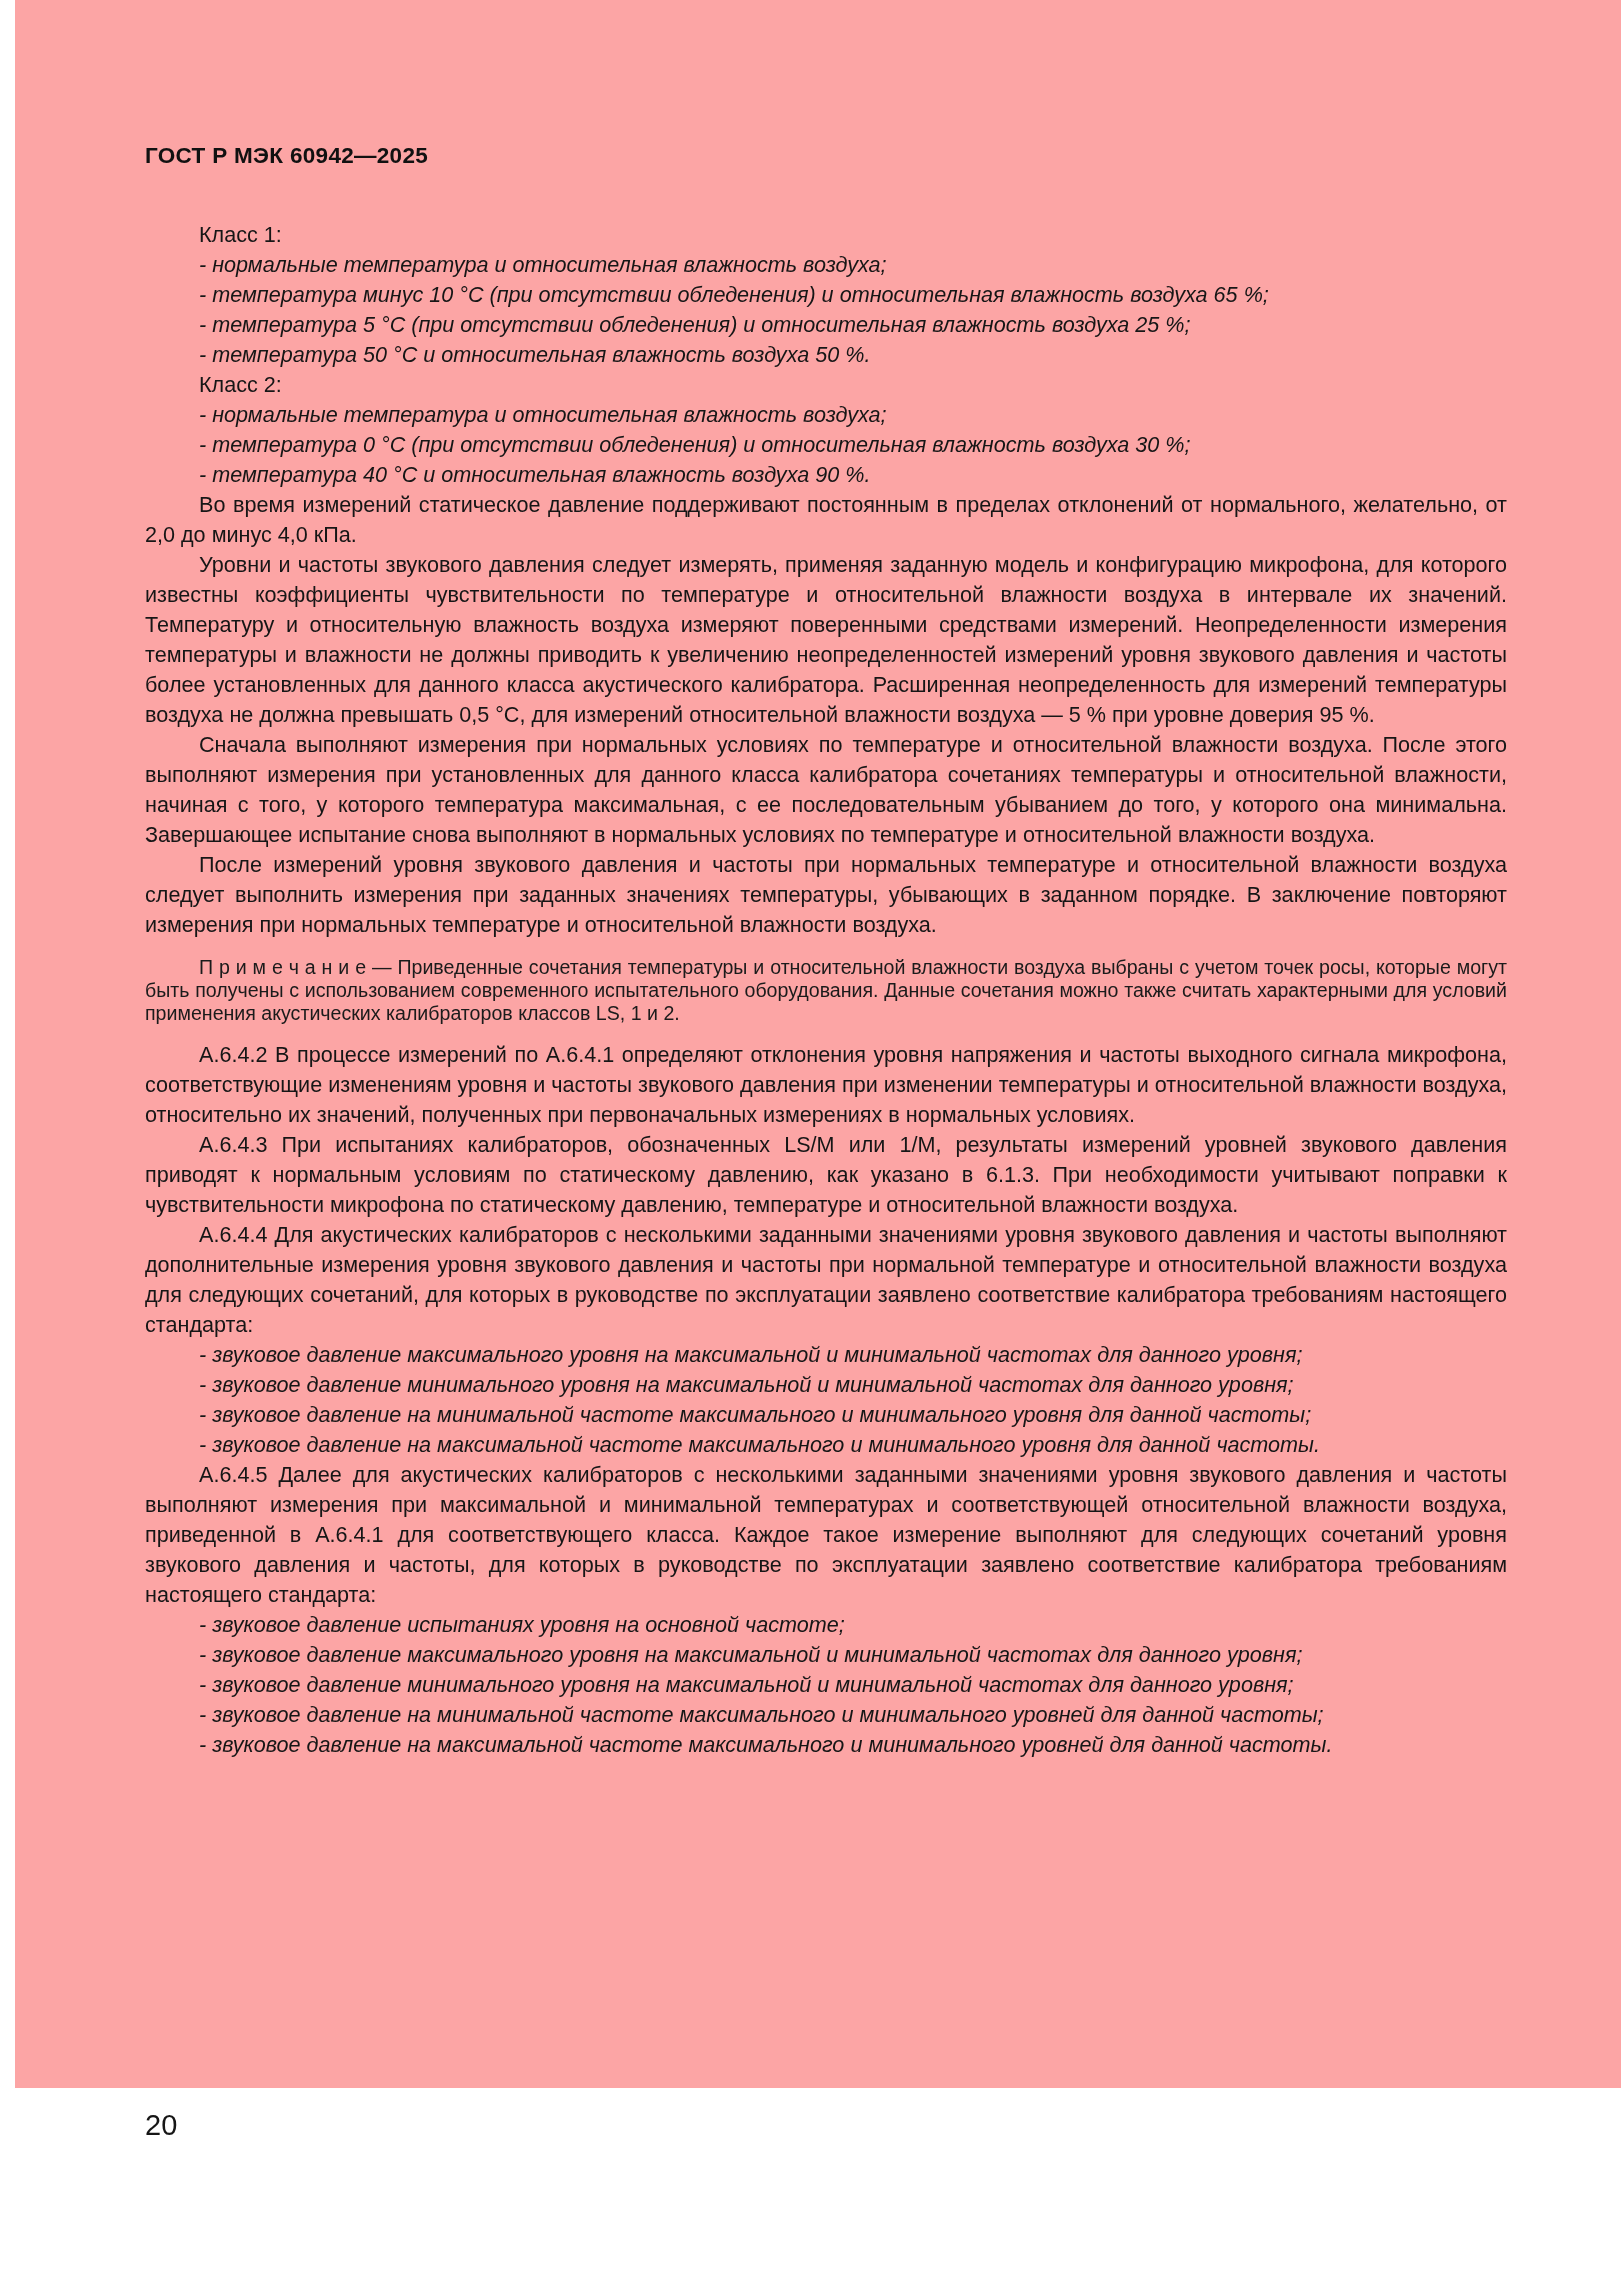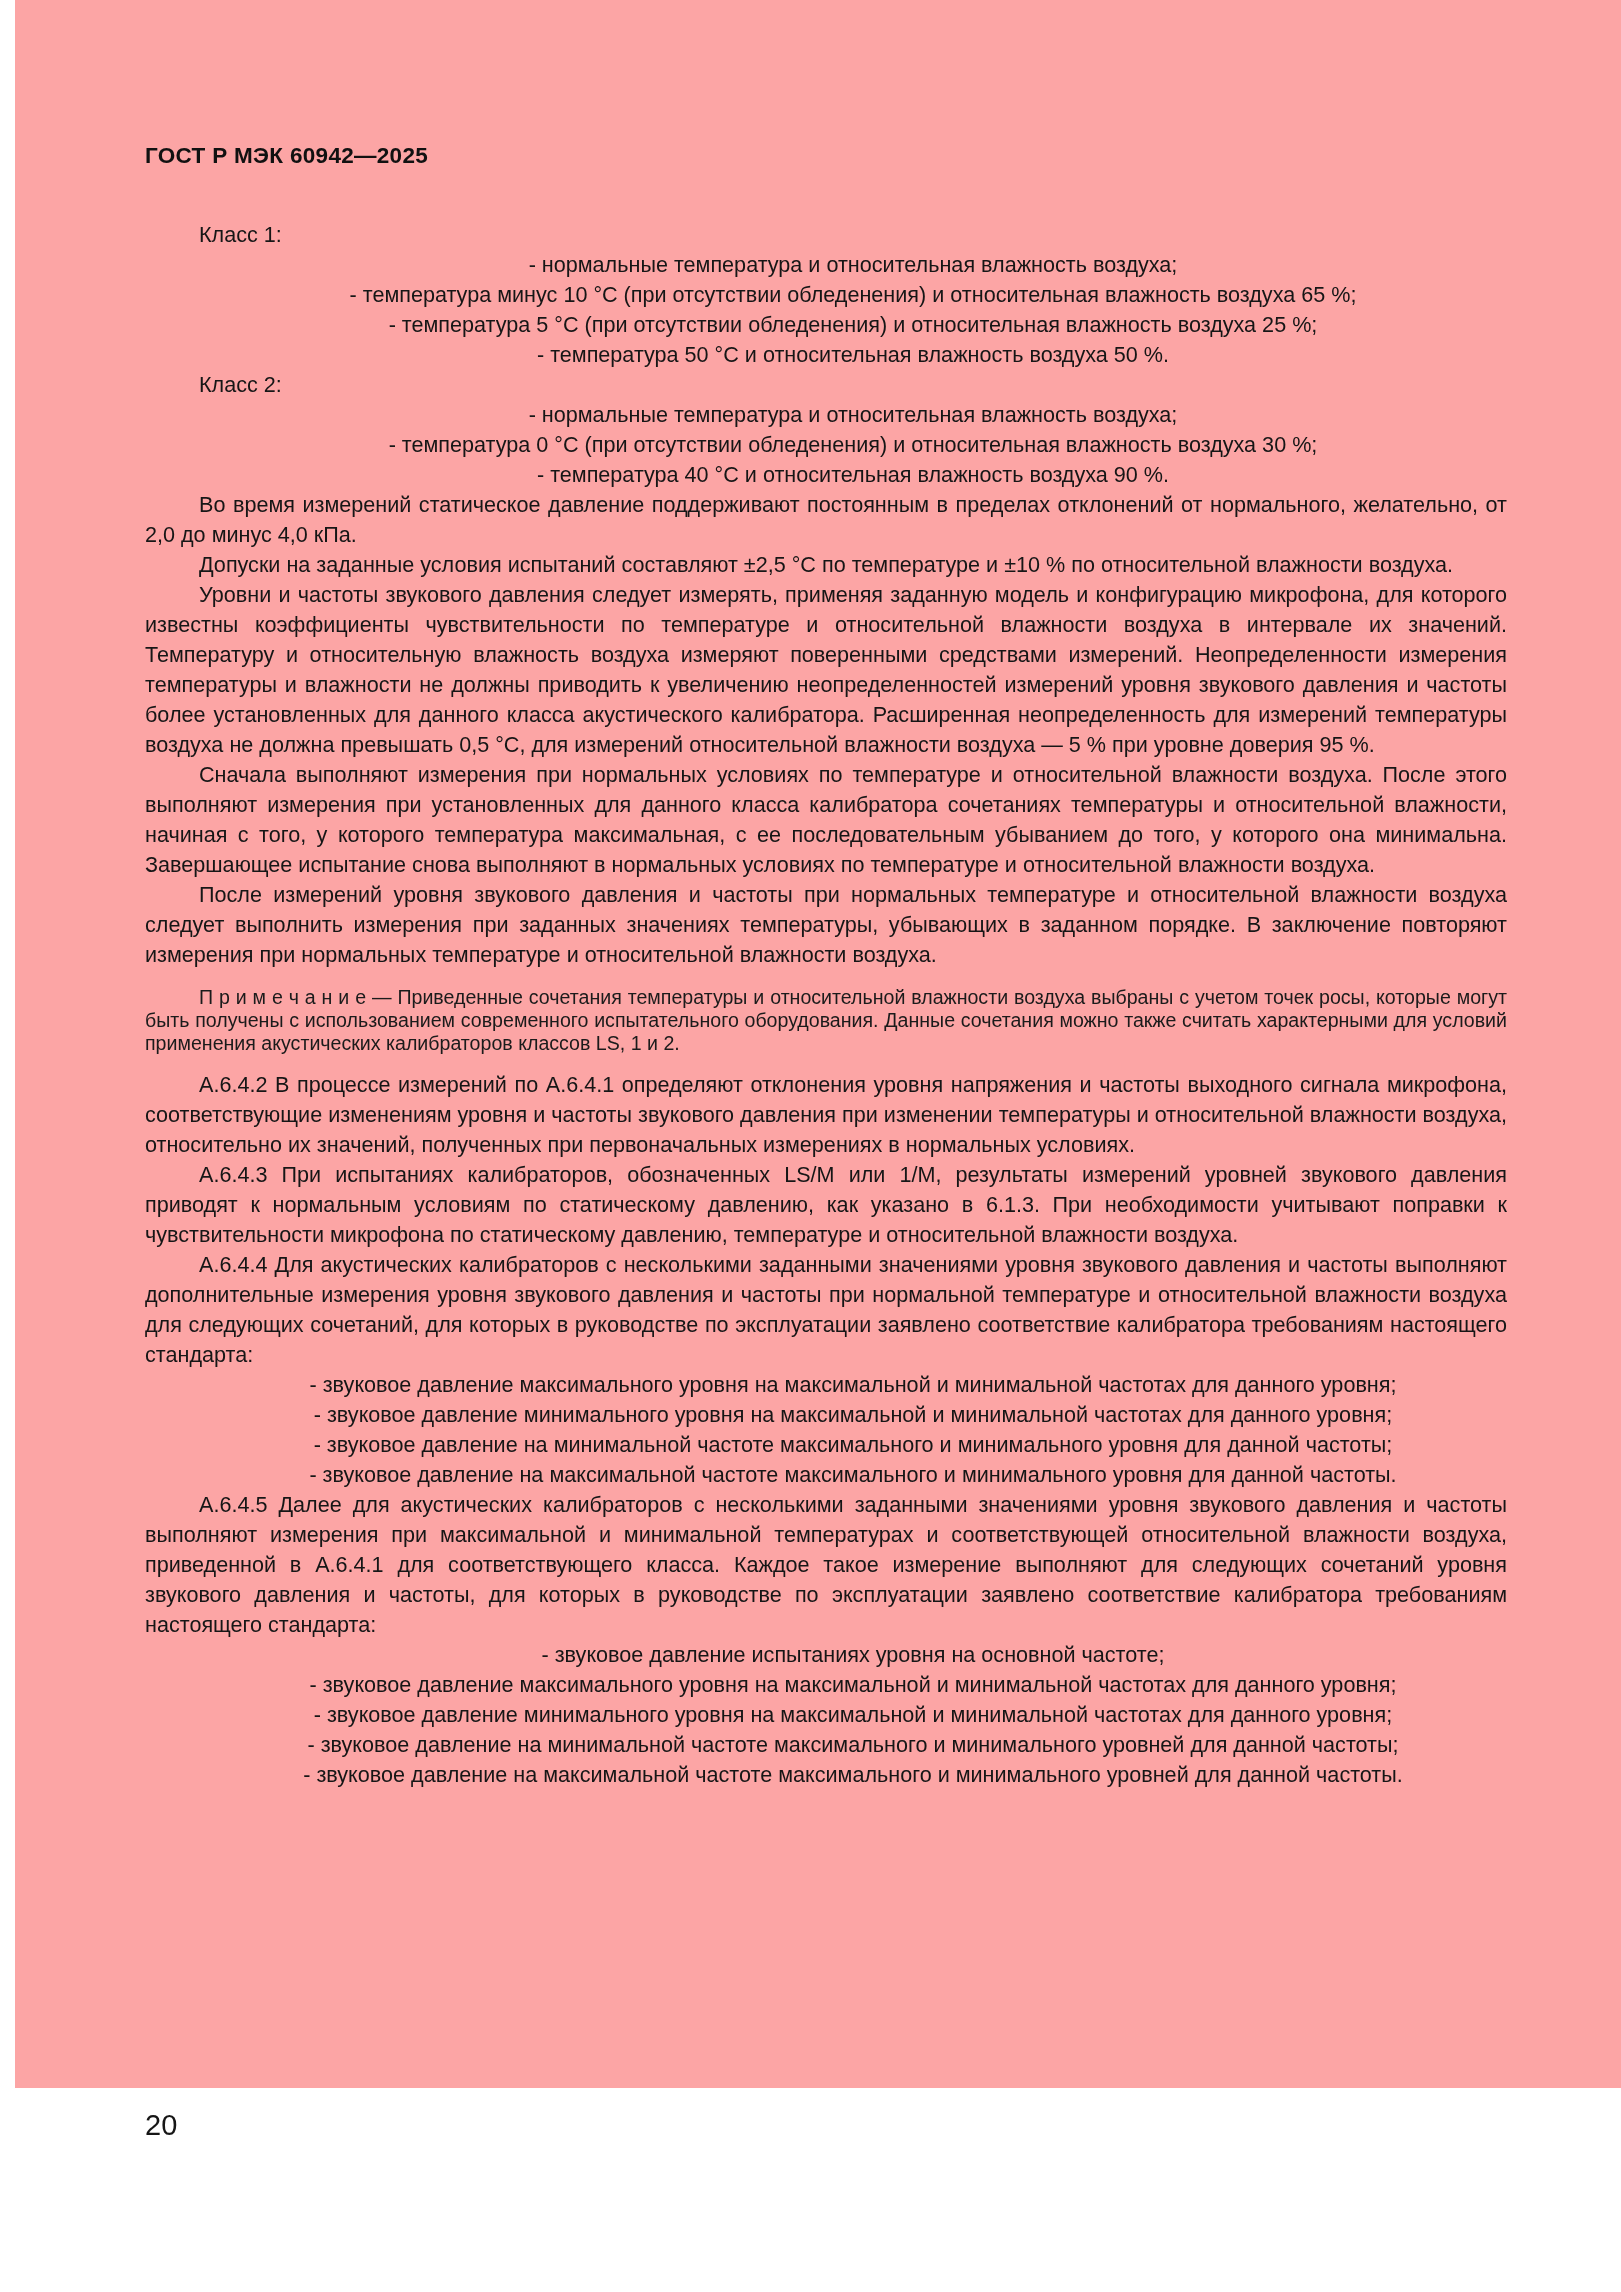--- a/index.html
+++ b/index.html
@@ -41,21 +41,22 @@
   .block { margin: 0; }
   .block.para {
     text-indent: 54px;
     text-align: justify;
   }
   .block.label {
     text-indent: 54px;
   }
   .block.list {
     padding-left: 54px;
-    text-align: center;
+    text-align: left;
+    font-style: italic;
   }
   .block.note {
     font-size: 19.6px;
     line-height: 23px;
     text-indent: 54px;
     text-align: justify;
     margin: 15.7px 0 15.7px 0;
     color: #1b1b1b;
   }
   .page-number {
@@ -76,21 +77,20 @@
       <div class="block label">Класс 1:</div>
       <div class="block list">- нормальные температура и относительная влажность воздуха;</div>
       <div class="block list">- температура минус 10 °С (при отсутствии обледенения) и относительная влажность воздуха 65 %;</div>
       <div class="block list">- температура 5 °С (при отсутствии обледенения) и относительная влажность воздуха 25 %;</div>
       <div class="block list">- температура 50 °С и относительная влажность воздуха 50 %.</div>
       <div class="block label">Класс 2:</div>
       <div class="block list">- нормальные температура и относительная влажность воздуха;</div>
       <div class="block list">- температура 0 °С (при отсутствии обледенения) и относительная влажность воздуха 30 %;</div>
       <div class="block list">- температура 40 °С и относительная влажность воздуха 90 %.</div>
       <div class="block para">Во время измерений статическое давление поддерживают постоянным в пределах отклонений от нормального, желательно, от 2,0 до минус 4,0 кПа.</div>
-      <div class="block para">Допуски на заданные условия испытаний составляют ±2,5 °С по температуре и ±10 % по относительной влажности воздуха.</div>
       <div class="block para">Уровни и частоты звукового давления следует измерять, применяя заданную модель и конфигурацию микрофона, для которого известны коэффициенты чувствительности по температуре и относительной влажности воздуха в интервале их значений. Температуру и относительную влажность воздуха измеряют поверенными средствами измерений. Неопределенности измерения температуры и влажности не должны приводить к увеличению неопределенностей измерений уровня звукового давления и частоты более установленных для данного класса акустического калибратора. Расширенная неопределенность для измерений температуры воздуха не должна превышать 0,5 °С, для измерений относительной влажности воздуха — 5 % при уровне доверия 95 %.</div>
       <div class="block para">Сначала выполняют измерения при нормальных условиях по температуре и относительной влажности воздуха. После этого выполняют измерения при установленных для данного класса калибратора сочетаниях температуры и относительной влажности, начиная с того, у которого температура максимальная, с ее последовательным убыванием до того, у которого она минимальна. Завершающее испытание снова выполняют в нормальных условиях по температуре и относительной влажности воздуха.</div>
       <div class="block para">После измерений уровня звукового давления и частоты при нормальных температуре и относительной влажности воздуха следует выполнить измерения при заданных значениях температуры, убывающих в заданном порядке. В заключение повторяют измерения при нормальных температуре и относительной влажности воздуха.</div>
       <div class="block note">П р и м е ч а н и е   —  Приведенные сочетания температуры и относительной влажности воздуха выбраны с учетом точек росы, которые могут быть получены с использованием современного испытательного оборудования. Данные сочетания можно также считать характерными для условий применения акустических калибраторов классов LS, 1 и 2.</div>
       <div class="block para">А.6.4.2  В процессе измерений по А.6.4.1 определяют отклонения уровня напряжения и частоты выходного сигнала микрофона, соответствующие изменениям уровня и частоты звукового давления при изменении температуры и относительной влажности воздуха, относительно их значений, полученных при первоначальных измерениях в нормальных условиях.</div>
       <div class="block para">А.6.4.3  При испытаниях калибраторов, обозначенных LS/M или 1/M, результаты измерений уровней звукового давления приводят к нормальным условиям по статическому давлению, как указано в 6.1.3. При необходимости учитывают поправки к чувствительности микрофона по статическому давлению, температуре и относительной влажности воздуха.</div>
       <div class="block para">А.6.4.4  Для акустических калибраторов с несколькими заданными значениями уровня звукового давления и частоты выполняют дополнительные измерения уровня звукового давления и частоты при нормальной температуре и относительной влажности воздуха для следующих сочетаний, для которых в руководстве по эксплуатации заявлено соответствие калибратора требованиям настоящего стандарта:</div>
       <div class="block list">- звуковое давление максимального уровня на максимальной и минимальной частотах для данного уровня;</div>
       <div class="block list">- звуковое давление минимального уровня на максимальной и минимальной частотах для данного уровня;</div>
       <div class="block list">- звуковое давление на минимальной частоте максимального и минимального уровня для данной частоты;</div>

